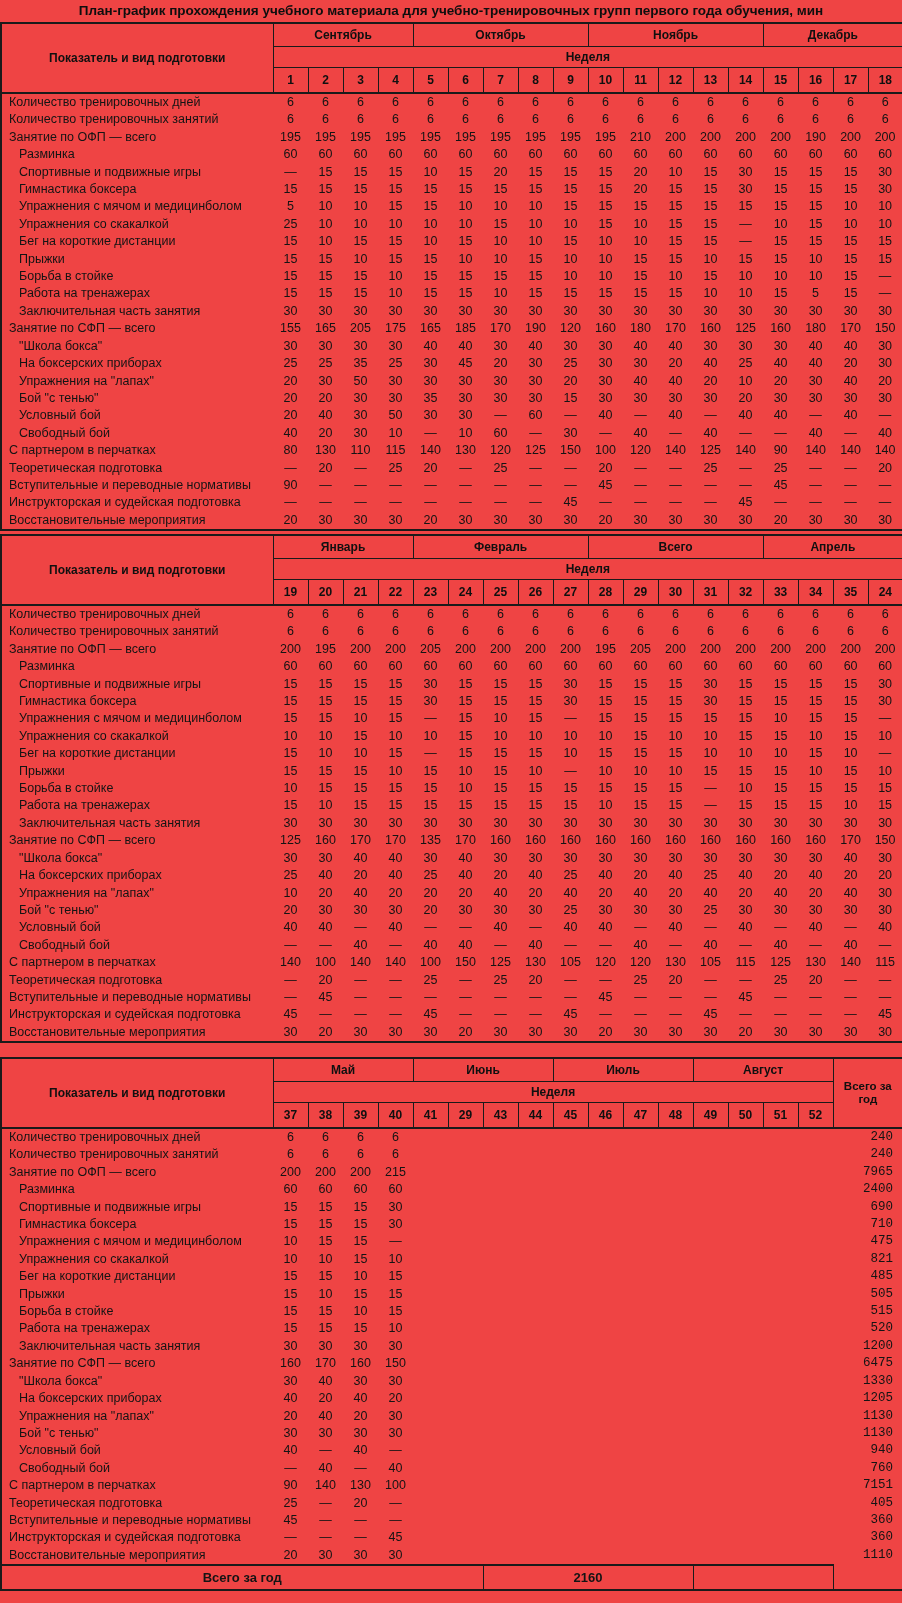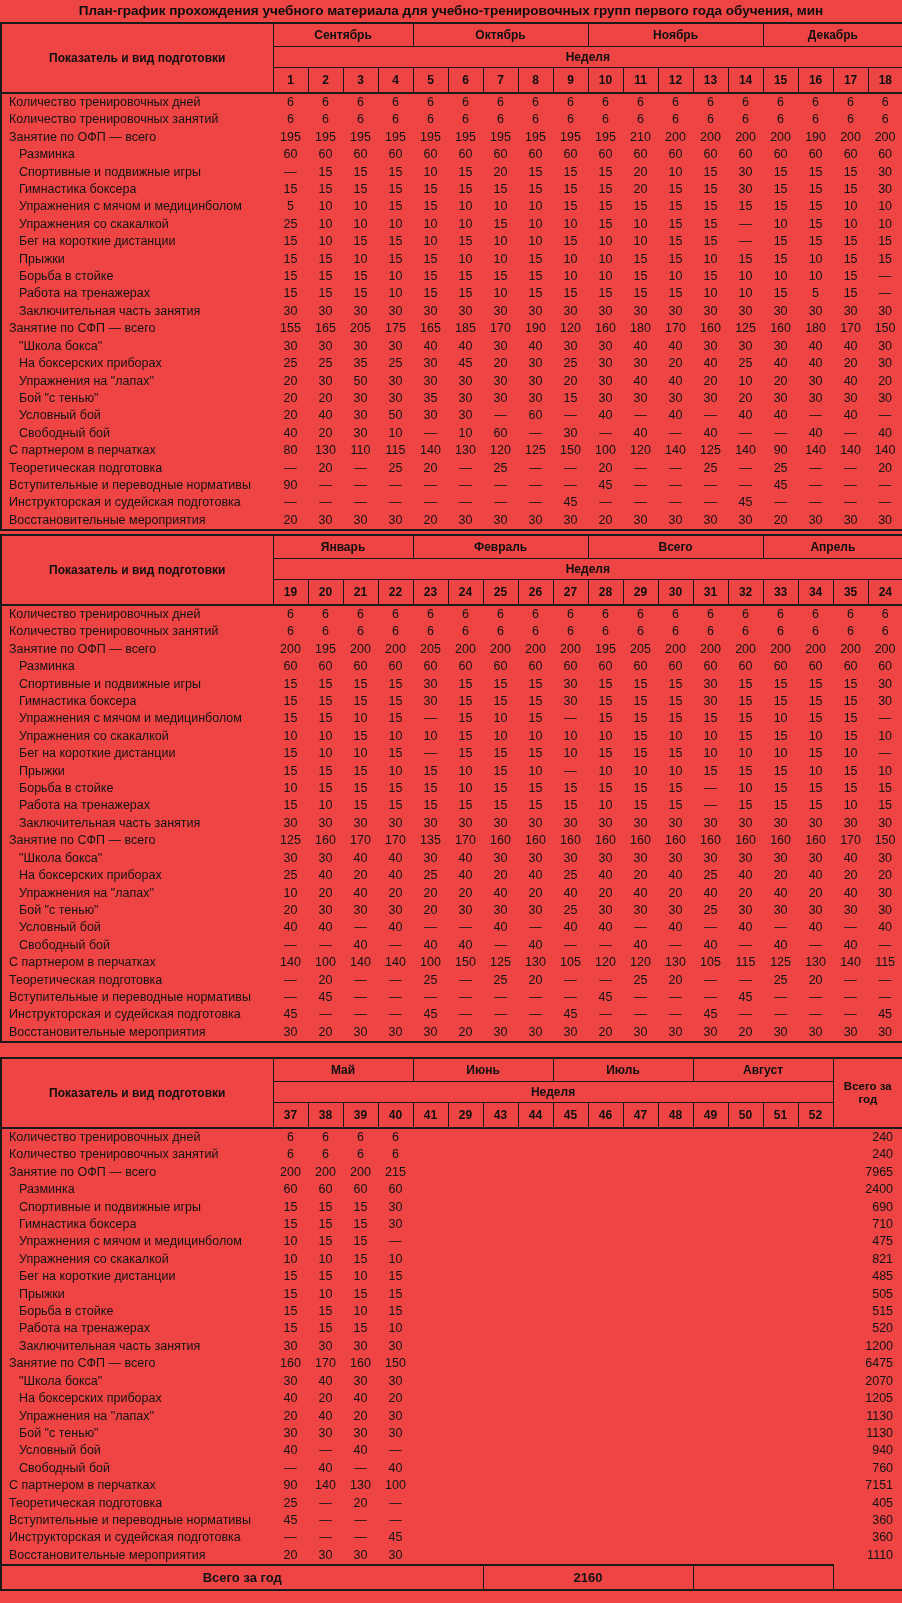--- a/index.html
+++ b/index.html
@@ -14,21 +14,21 @@
   .sec thead tr.months th{height:22px;text-align:center;}
   .sec thead tr.weekrow th{height:20px;}
   .sec thead tr.nums th{height:24px;}
   .sec thead tr.nums{border-bottom:2px solid #1a1a1a;}
   .sec th.lblhead{font-size:12px;margin-top:42px;}
   .sec th.tothead{font-size:11.5px;line-height:13px;padding:0 6px;}
   .sec tbody td{height:17.4px;line-height:17.4px;font-size:12.5px;text-align:center;
                 padding:0;white-space:nowrap;overflow:hidden;}
   .sec tbody td.lbl{text-align:left;padding-left:7px;}
   .sec tbody td.lbl.ind{padding-left:17px;}
-  .sec tbody td.tot{text-align:right;padding-right:9px;}
+  .sec tbody td.tot{text-align:right;padding-right:9px;font-family:Liberation Mono, monospace;}
   .sec tr.grand td{border-top:2px solid #1a1a1a;font-weight:bold;height:23px;line-height:23px;
                    font-size:13px;text-align:center;border-left:1px solid #1a1a1a;border-right:1px solid #1a1a1a;}
   .rest{position:absolute;left:417px;top:1352px;width:415px;text-align:center;
         font-weight:bold;font-size:13.5px;letter-spacing:6px;color:#0e0e0e;}
 </style>
 </head>
 <body>
 
 <div class="page">
   <div class="title">План-график прохождения учебного материала для учебно-тренировочных групп первого года обучения, мин</div>
@@ -1541,21 +1541,21 @@
             <td class="val"></td>
             <td class="val"></td>
             <td class="val"></td>
             <td class="val"></td>
             <td class="val"></td>
             <td class="val"></td>
             <td class="val"></td>
             <td class="val"></td>
             <td class="val"></td>
             <td class="val"></td>
-            <td class="tot">2070</td>
+            <td class="tot">1330</td>
           </tr>
           <tr>
             <td class="lbl ind">На боксерских приборах</td>
             <td class="val">40</td>
             <td class="val">20</td>
             <td class="val">40</td>
             <td class="val">20</td>
             <td class="val"></td>
             <td class="val"></td>
             <td class="val"></td>

